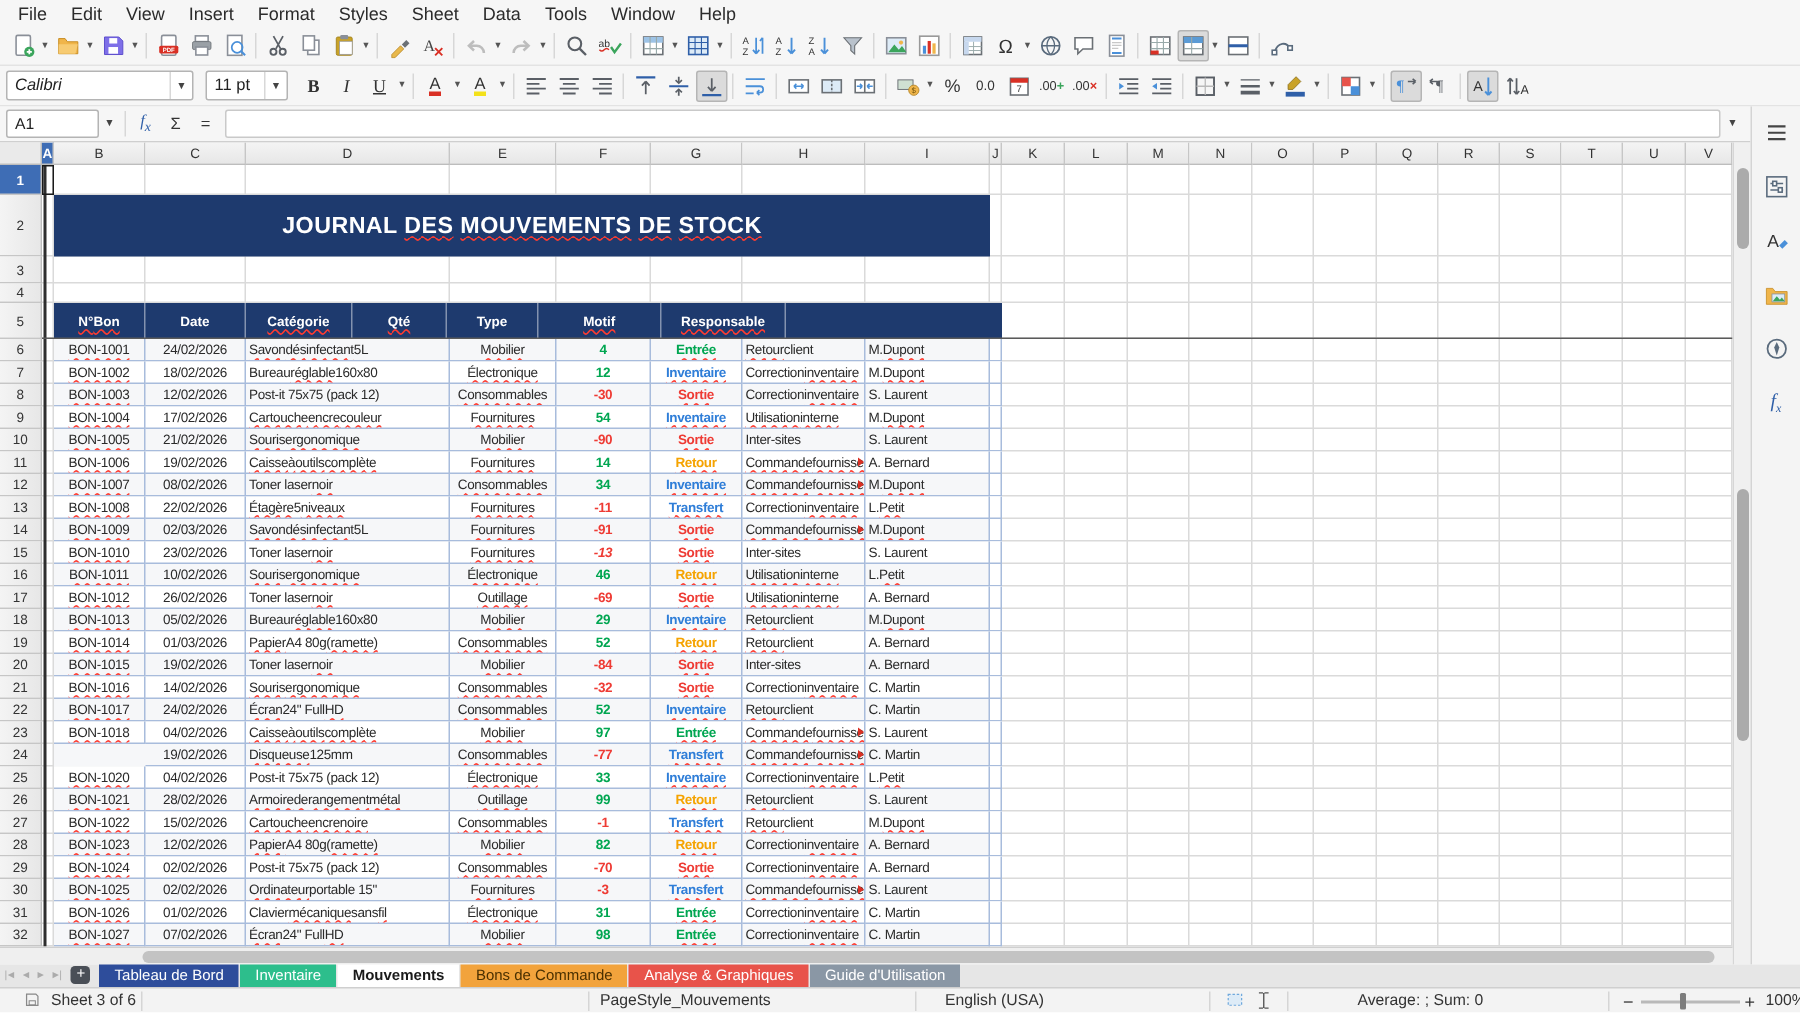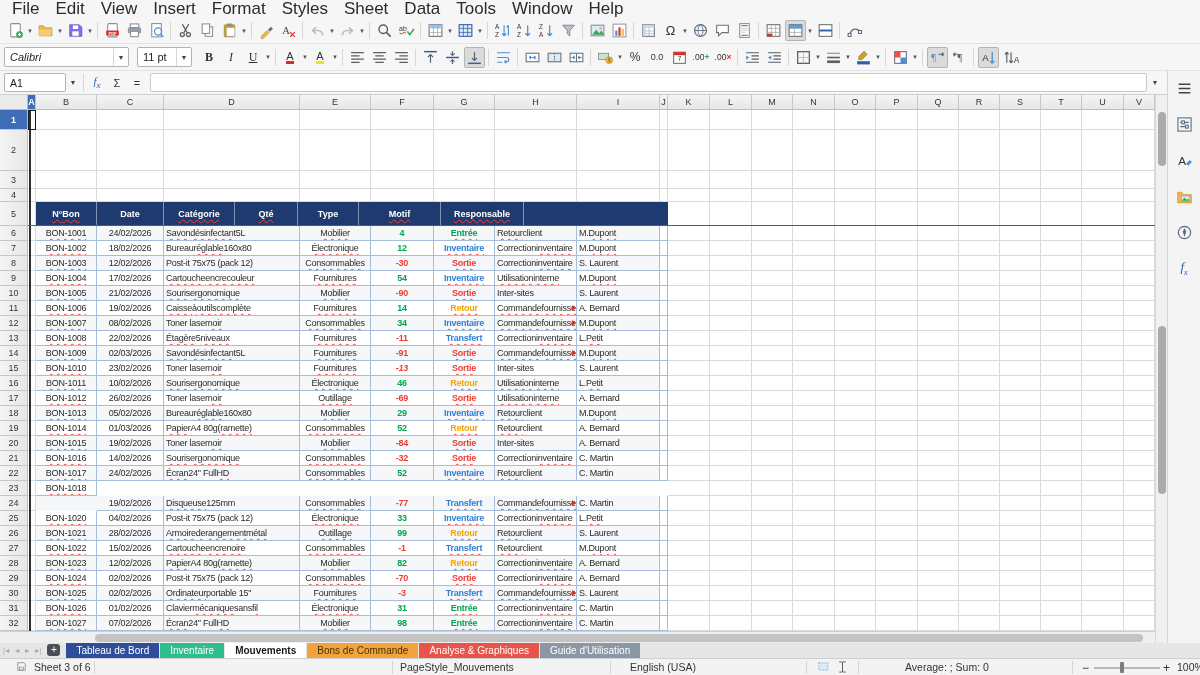--- a/index.html
+++ b/index.html
@@ -1,19 +1,19 @@
 <!DOCTYPE html>
 <html><head>
 <meta charset="utf-8">
 <style>
   *{box-sizing:border-box;margin:0;padding:0}
   html,body{width:1200px;height:675px;overflow:hidden}
   body{font-family:"Liberation Sans",sans-serif;background:#fff;color:#222;position:relative;font-size:11px}
   
-  .menubar{height:18px;display:flex;align-items:center;background:#F6F6F6;padding-left:4px;font-size:17px;color:#2b2b2b}
+  .menubar{height:18px;display:flex;align-items:center;background:#F6F6F6;padding-left:4px;font-size:12px;color:#2b2b2b}
   .menubar .mi{padding:1px 8px;border-radius:2px}
   .tb{display:flex;align-items:center;background:#F6F6F6;border-bottom:1px solid #E3E3E3;padding:0 4px}
   .tb1{height:26px}.tb2{height:27px}
   .tbtn{height:21px;min-width:21px;display:flex;align-items:center;justify-content:center;border-radius:2px;border:1px solid transparent;margin:0 .5px;position:relative}
   .tbtn.active{background:#DBDBDB;border-color:#B5B5B5}
   .tbtn svg{display:block}
   .dd{width:8px;height:21px;display:flex;align-items:center;justify-content:center;font-size:6px;color:#555}
   .sep{width:1px;height:17px;background:#D7D7D7;margin:0 3px;flex:none}
   .glyph{font-size:12px;color:#333;font-family:"Liberation Serif",serif}
   .glyph.sans{font-family:"Liberation Sans",sans-serif}
@@ -632,20 +632,23 @@
       <div class="gl" style="top: 385px; left: 0px; height: 1px; width: 1127px;"></div>
       <div class="gl" style="top: 400px; left: 0px; height: 1px; width: 1127px;"></div>
       <div class="gl" style="top: 415px; left: 0px; height: 1px; width: 1127px;"></div>
       <div class="gl" style="top: 430px; left: 0px; height: 1px; width: 1127px;"></div>
       <div class="gl" style="top: 445px; left: 0px; height: 1px; width: 1127px;"></div>
       <div class="gl" style="top: 460px; left: 0px; height: 1px; width: 1127px;"></div>
       <div class="gl" style="top: 475px; left: 0px; height: 1px; width: 1127px;"></div>
       <div class="gl" style="top: 490px; left: 0px; height: 1px; width: 1127px;"></div>
       <div class="gl" style="top: 505px; left: 0px; height: 1px; width: 1127px;"></div>
       <div class="gl" style="top: 520px; left: 0px; height: 1px; width: 1127px;"></div>
+      <div class="band" style="left: 8px; top: 20px; width: 624px; height: 41px; background: rgb(30, 58, 110); z-index: 1;">
+        <span style="color:#fff;font-weight:bold;font-size:15.5px;letter-spacing:.3px">JOURNAL <span class="sq">DES</span> <span class="sq">MOUVEMENTS</span> <span class="sq">DE</span> <span class="sq">STOCK</span></span>
+      </div>
       <div class="band" style="left: 8px; top: 92px; width: 632px; height: 24px; background: rgb(30, 58, 110); justify-content: flex-start; z-index: 1;">
         <div class="hcell" style="width: 61px;">
           <span class="sq">N°</span> 
           <span class="sq">Bon</span>
         </div>
         <div class="hcell" style="width: 67px;">Date</div>
         <div class="hcell" style="width: 71px;">
           <span class="sq">Catégorie</span>
         </div>
         <div class="hcell" style="width: 63px;">
@@ -980,21 +983,21 @@
           <span class="sq">Consommables</span>
         </div>
         <div class="dc center num" style="width: 63px; color: rgb(0, 166, 81);">52</div>
         <div class="dc center type" style="width: 61px; color: rgb(47, 126, 216);">
           <span class="sq">Inventaire</span>
         </div>
         <div class="dc" style="width: 82px;"><span class="sq">Retour</span> client</div>
         <div class="dc" style="width: 83px;">C. Martin</div>
         <div class="dc" style="width: 8px; background: rgb(255, 255, 255);"></div>
       </div>
-      <div class="drow" style="top: 371px; z-index: 1; background: rgb(255, 255, 255); flex-direction: column;">
+      <div class="drow" style="top: 371px; z-index: 1; background: rgb(255, 255, 255);">
         <div class="dc center" style="width: 61px;">
           <span class="sq">BON-1018</span>
         </div>
         <div class="dc center" style="width: 67px;">04/02/2026</div>
         <div class="dc" style="width: 136px;">
           <span class="sq">Caisse</span> 
           <span class="sq">à</span> 
           <span class="sq">outils</span> 
           <span class="sq">complète</span>
         </div>

